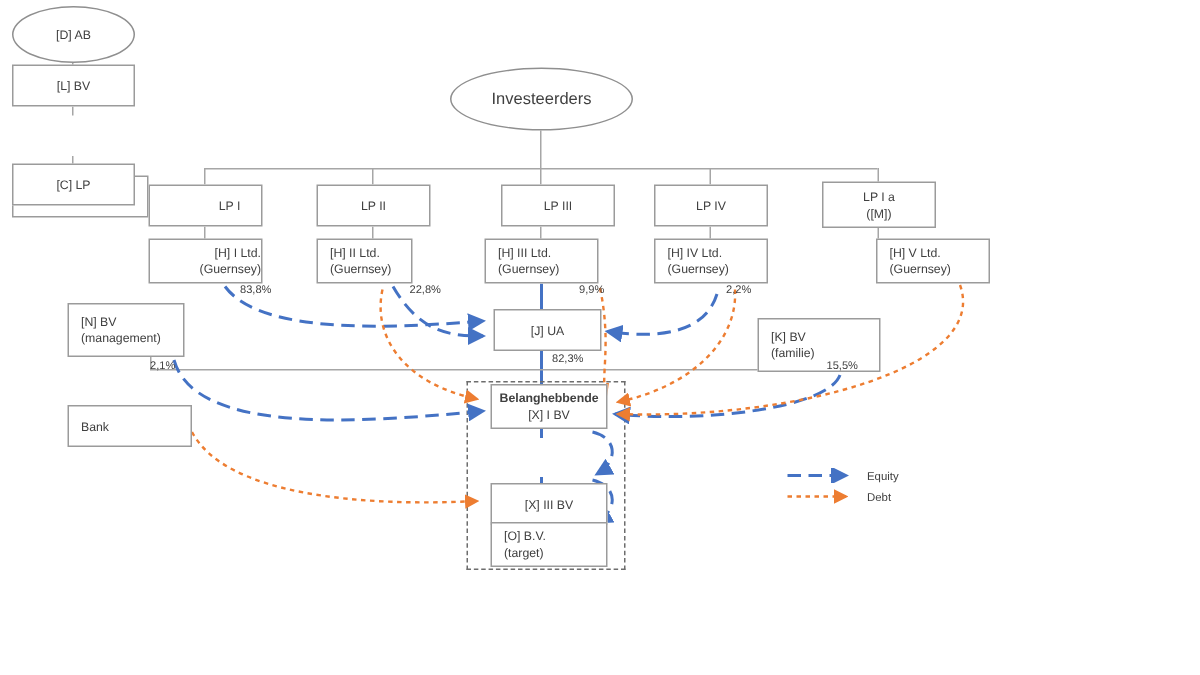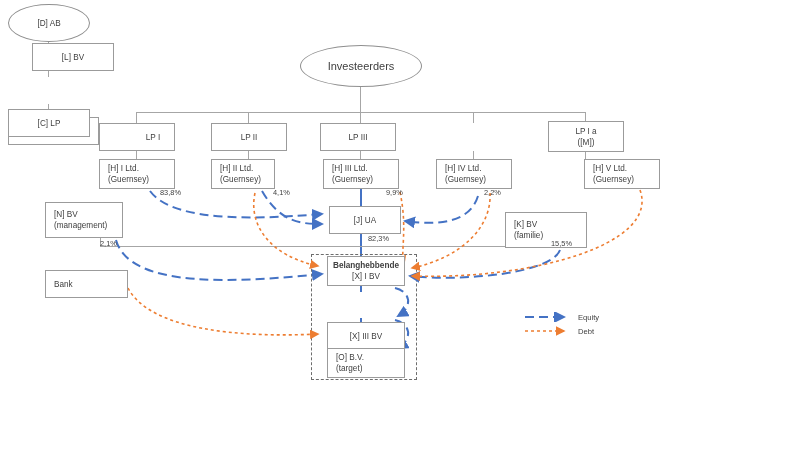--- a/index.html
+++ b/index.html
@@ -86,21 +86,21 @@
 <body>
 
 <div id="canvas">
 
   <div class="ellipse" style="left:8px;top:4px;width:82px;height:38px;">
     <span class="ln">[D] AB</span>
   </div>
 
   <div class="ln-v" style="left:48px;top:42px;height:5px;"></div>
 
-  <div class="node" style="left:8px;top:43px;width:82px;height:28px;margin-left:24px;">
+  <div class="node" style="left:8px;top:43px;width:82px;height:28px;">
     <span class="ln">[L] BV</span>
   </div>
 
   <div class="ln-v" style="left:48px;top:71px;height:6px;"></div>
 
   <div class="node" style="left:8px;top:76px;width:91px;height:28px;margin-top:41px;">
     <span class="ln">[A] GP LP</span>
   </div>
 
   <div class="ln-v" style="left:48px;top:104px;height:6px;"></div>
@@ -121,35 +121,38 @@
   <div class="ln-v" style="left:360px;top:112px;height:11px;"></div>
   <div class="ln-v" style="left:473px;top:112px;height:11px;"></div>
   <div class="ln-v" style="left:585px;top:112px;height:11px;"></div>
 
   <div class="node" style="left:99px;top:123px;width:76px;height:28px;padding-left:32px;">
     <span class="ln">LP I</span>
   </div>
   <div class="node" style="left:211px;top:123px;width:76px;height:28px;">
     <span class="ln">LP II</span>
   </div>
-  <div class="node" style="left:320px;top:123px;width:76px;height:28px;">
+  <div class="node" style="left:334px;top:123px;width:76px;height:28px;">
     <span class="ln">LP III</span>
+  </div>
+  <div class="node" style="left:436px;top:123px;width:76px;height:28px;">
+    <span class="ln">LP IV</span>
   </div>
   <div class="node" style="left:548px;top:121px;width:76px;height:31px;">
     <span class="ln">LP I a</span>
     <span class="ln">([M])</span>
   </div>
 
   <div class="ln-v" style="left:136px;top:151px;height:9px;"></div>
   <div class="ln-v" style="left:248px;top:151px;height:9px;"></div>
   <div class="ln-v" style="left:360px;top:151px;height:9px;"></div>
   <div class="ln-v" style="left:473px;top:151px;height:9px;"></div>
   <div class="ln-v" style="left:585px;top:152px;height:8px;"></div>
 
-  <div class="node left-align" style="left:99px;top:159px;width:76px;height:30px;">
+  <div class="node left-align" style="left:99px;top:159px;width:76px;height:30px;align-items:flex-end;">
     <span class="ln">[H] I Ltd.</span>
     <span class="ln">(Guernsey)</span>
   </div>
   <div class="node left-align" style="left:211px;top:159px;width:64px;height:30px;">
     <span class="ln">[H] II Ltd.</span>
     <span class="ln">(Guernsey)</span>
   </div>
   <div class="node left-align" style="left:323px;top:159px;width:76px;height:30px;">
     <span class="ln">[H] III Ltd.</span>
     <span class="ln">(Guernsey)</span>
@@ -157,21 +160,21 @@
   <div class="node left-align" style="left:436px;top:159px;width:76px;height:30px;">
     <span class="ln">[H] IV Ltd.</span>
     <span class="ln">(Guernsey)</span>
   </div>
   <div class="node left-align" style="left:548px;top:159px;width:76px;height:30px;margin-left:36px;">
     <span class="ln">[H] V Ltd.</span>
     <span class="ln">(Guernsey)</span>
   </div>
 
   <div class="pct" style="left:160px;top:188px;">83,8%</div>
-  <div class="pct" style="left:273px;top:188px;">4,1%</div>
+  <div class="pct" style="left:273px;top:188px;">22,8%</div>
   <div class="pct" style="left:386px;top:188px;">9,9%</div>
   <div class="pct" style="left:484px;top:188px;">2,2%</div>
   <div class="pct" style="left:100px;top:239px;">2,1%</div>
   <div class="pct" style="left:551px;top:239px;">15,5%</div>
   <div class="pct" style="left:368px;top:234px;">82,3%</div>
 
   <div class="ln-v" style="left:360px;top:189px;width:2px;height:18px;background:#4472C4;"></div>
   <div class="node" style="left:329px;top:206px;width:72px;height:28px;">
     <span class="ln">[J] UA</span>
   </div>

